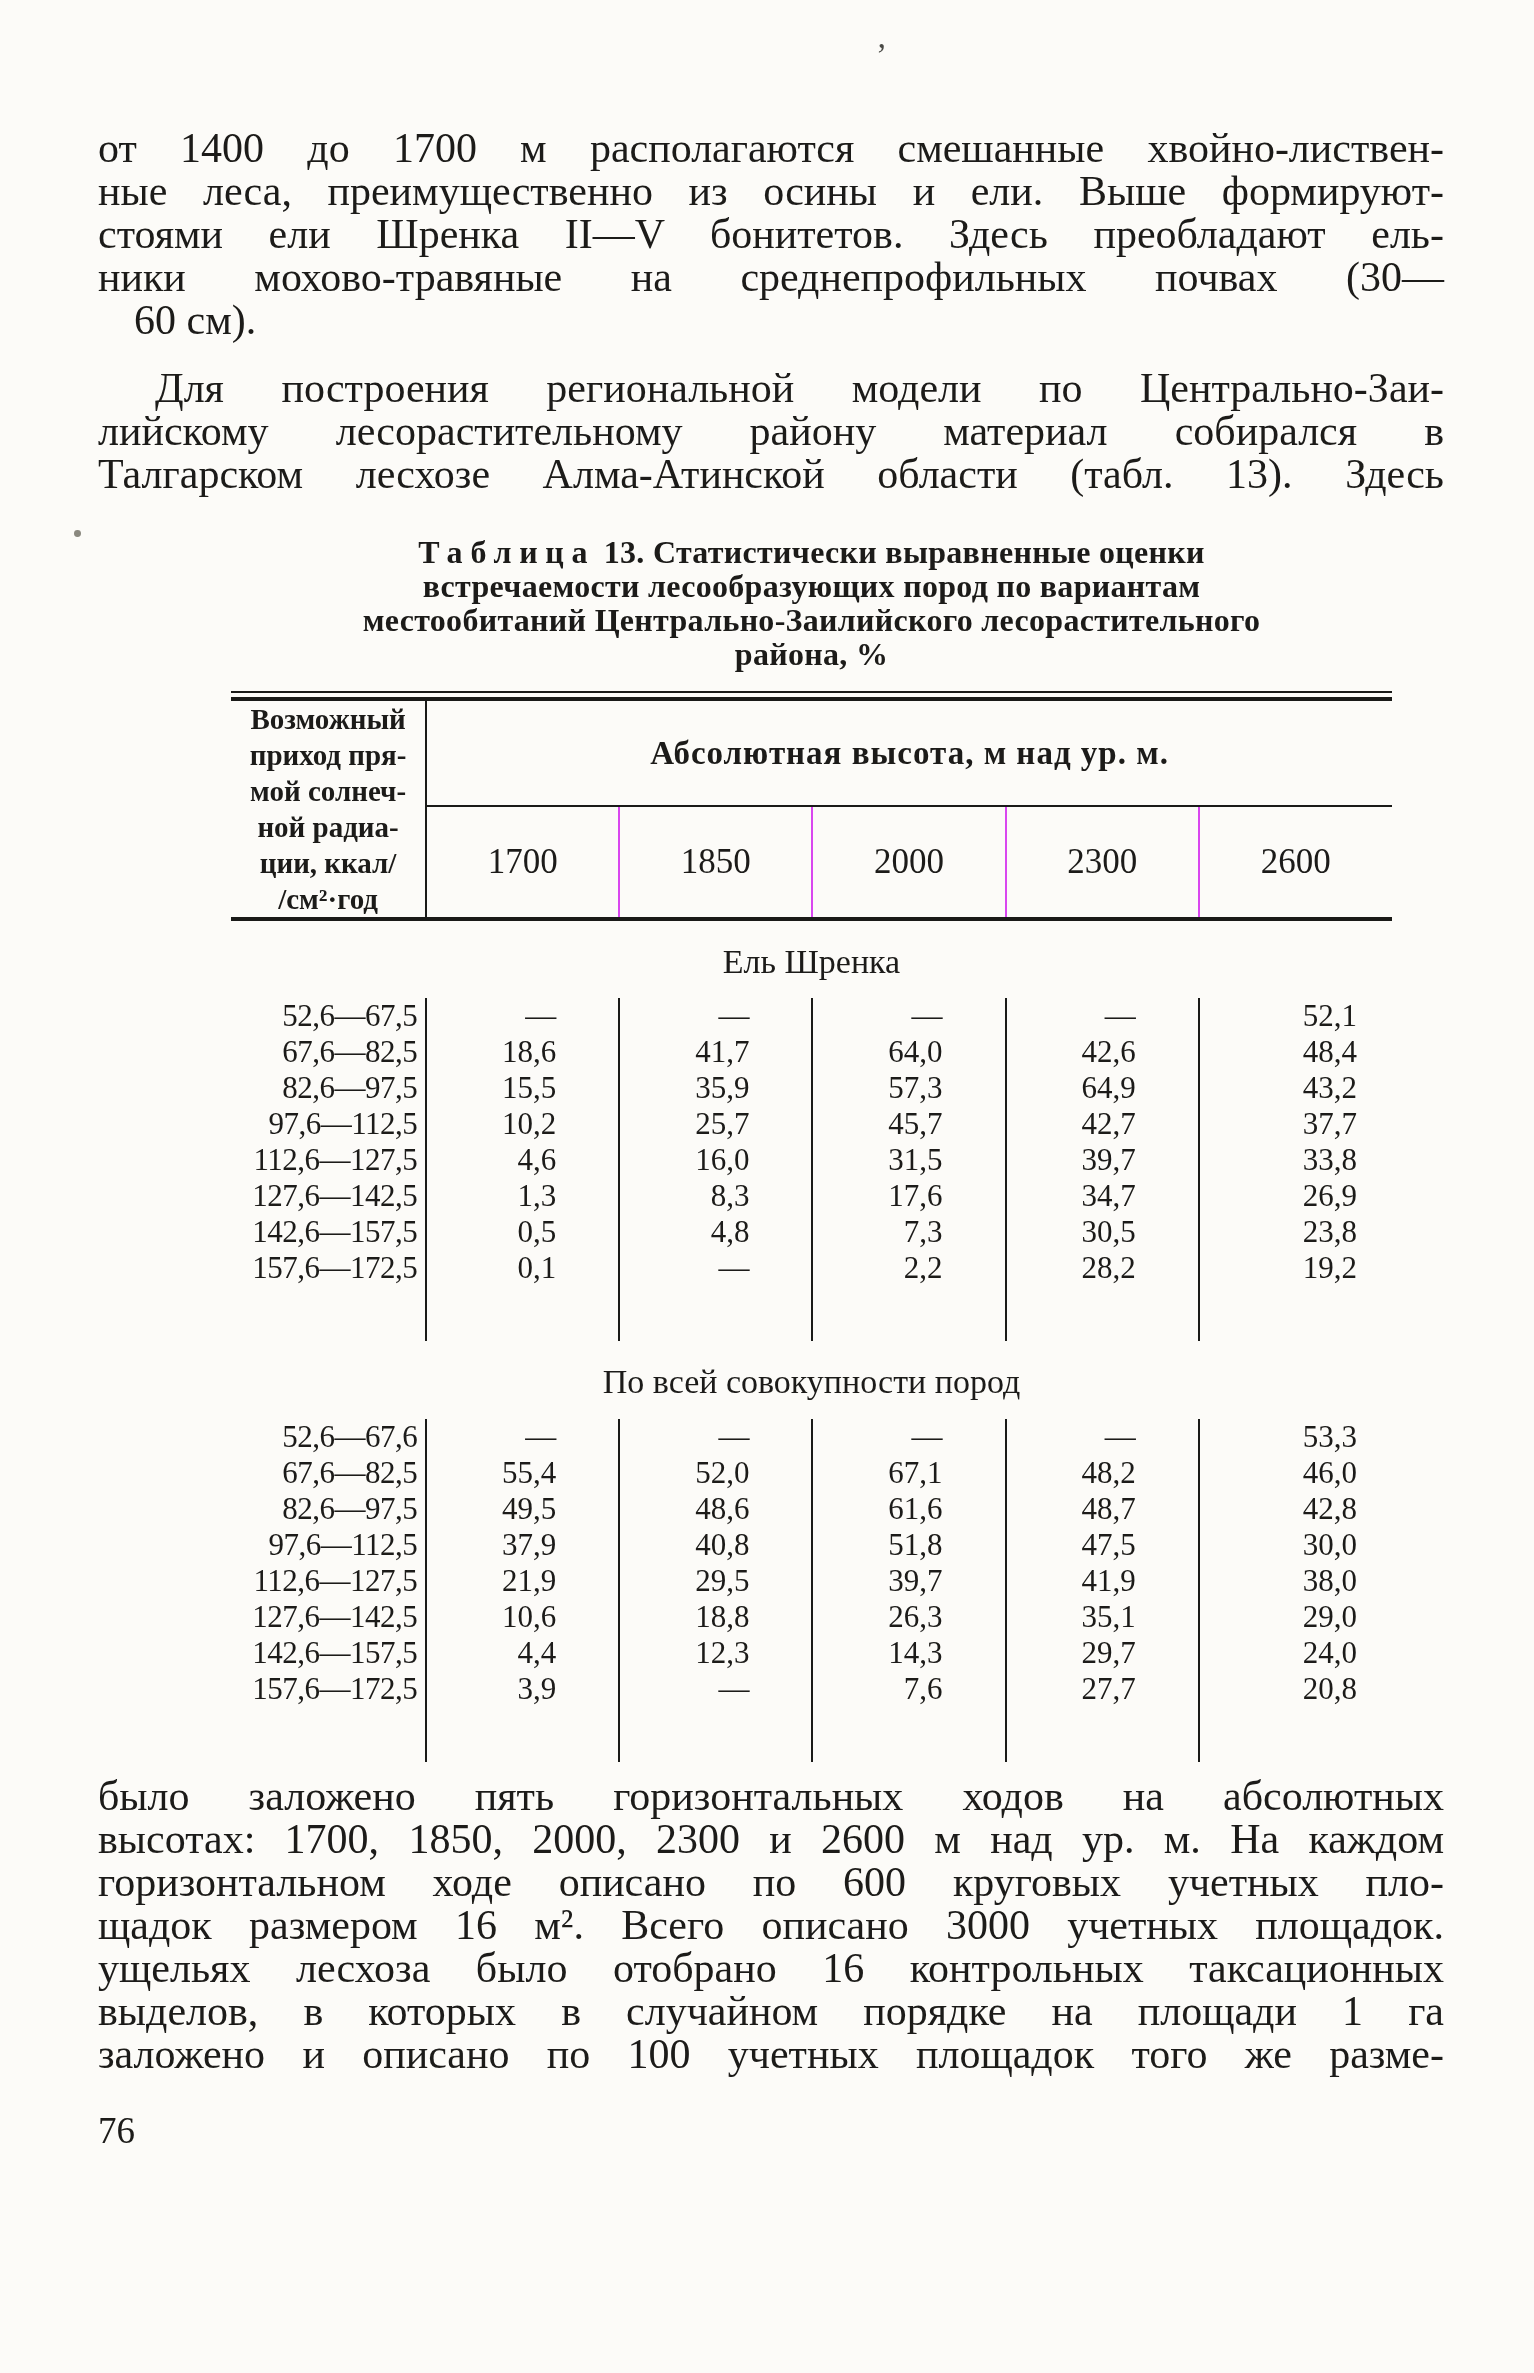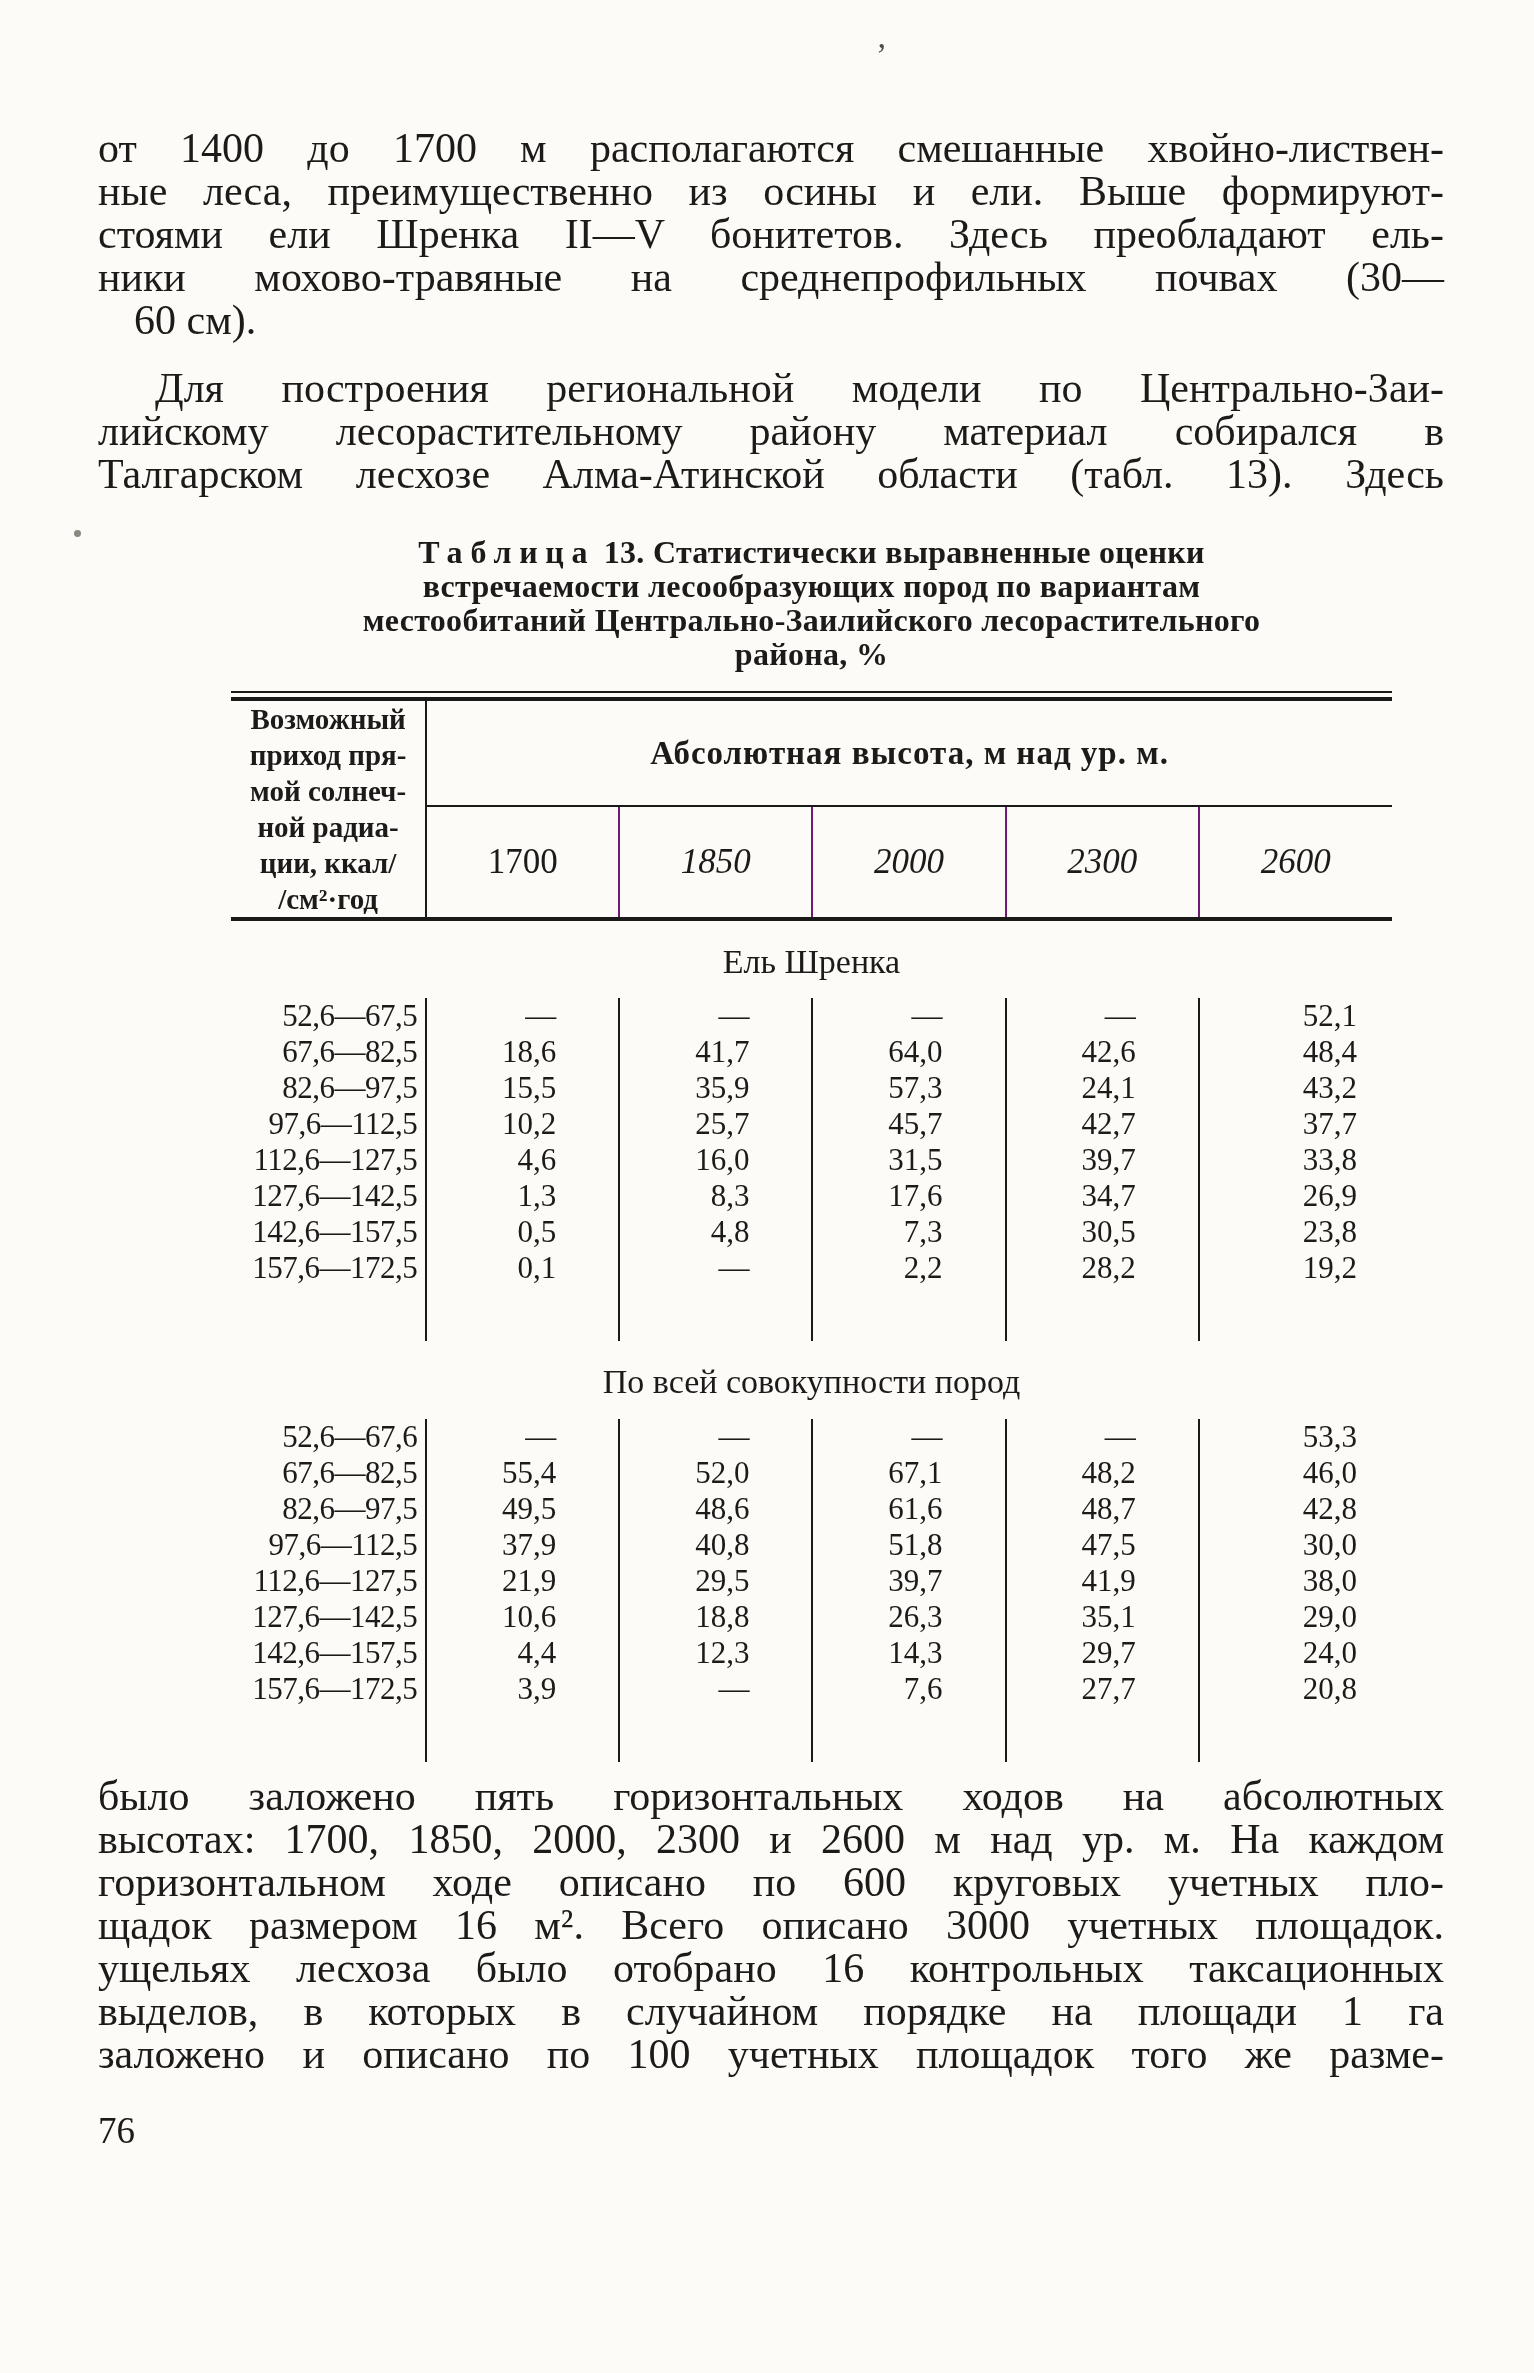--- a/index.html
+++ b/index.html
@@ -35,21 +35,21 @@
   th,td{padding:0;font-weight:normal;}
   thead{border-bottom:4.9px solid #1a1a18;}
   th.stub{
     border-right:2.9px solid #1a1a18;
     font-weight:bold;font-size:29px;line-height:36px;
     white-space:pre-line;text-align:center;vertical-align:middle;
   }
   th.span{border-bottom:2.9px solid #1a1a18;height:103px;
           font-weight:bold;font-size:33px;letter-spacing:1px;text-align:center;vertical-align:middle;}
   tr.cols th{height:109px;font-size:35px;text-align:center;vertical-align:middle;}
-  tr.cols th:not(:first-child){border-left:2px solid #701a75;font-style:italic;}
+  tr.cols th:not(:first-child){border-left:2px solid #d946ef;}
 
   td.section-title{text-align:center;font-size:34px;padding:21.5px 0 17.6px 0;}
   tr.data-row td{height:36px;line-height:36px;font-size:31px;}
   td.range{text-align:right;padding-right:7.8px;letter-spacing:-0.5px;}
   td.val{border-left:2px solid #1a1a18;text-align:right;padding-right:62px;}
   td.val:last-child{padding-right:35px;}
   tr.spacer-row td{height:55px;}
 
   .page-number{margin-top:33px;font-size:37px;}
 
@@ -136,21 +136,21 @@
               <td class="val">41,7</td>
               <td class="val">64,0</td>
               <td class="val">42,6</td>
               <td class="val">48,4</td>
             </tr>
             <tr class="data-row">
               <td class="range">82,6—97,5</td>
               <td class="val">15,5</td>
               <td class="val">35,9</td>
               <td class="val">57,3</td>
-              <td class="val">24,1</td>
+              <td class="val">64,9</td>
               <td class="val">43,2</td>
             </tr>
             <tr class="data-row">
               <td class="range">97,6—112,5</td>
               <td class="val">10,2</td>
               <td class="val">25,7</td>
               <td class="val">45,7</td>
               <td class="val">42,7</td>
               <td class="val">37,7</td>
             </tr>

